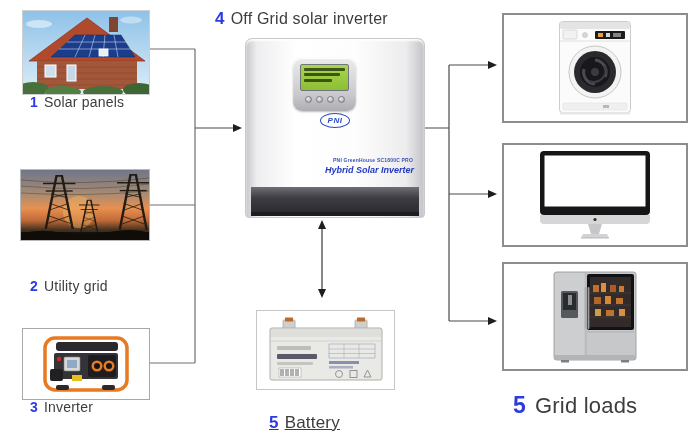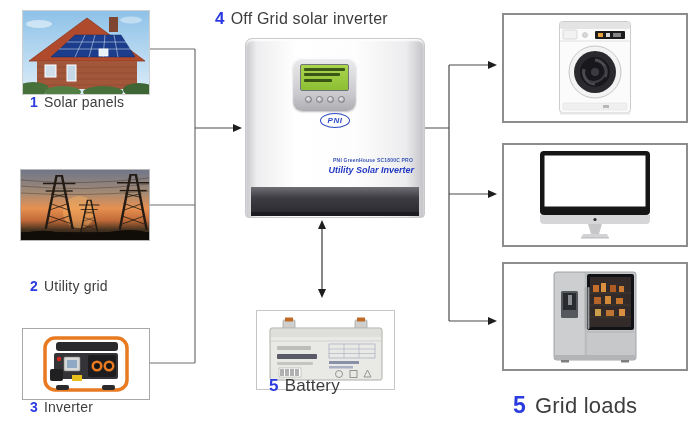--- a/index.html
+++ b/index.html
@@ -174,21 +174,21 @@
         <div class="inv-btn"></div>
         <div class="inv-btn"></div>
         <div class="inv-btn"></div>
         <div class="inv-btn"></div>
       </div>
     </div>
     <div class="inv-logo">
         <span>PNI</span>
       </div>
     <div class="inv-model">PNI GreenHouse SC1800C PRO</div>
-    <div class="inv-product">Utility Solar Inverter</div>
+    <div class="inv-product">Hybrid Solar Inverter</div>
     <div class="inv-band"></div>
     <div class="inv-foot"></div>
   </div>
 
   <div class="thinbox batbox" style="left:256px;top:310px;width:137px;height:78px;">
     <svg width="118" height="68" viewBox="0 0 118 68">
       <rect x="16" y="4" width="12" height="10" rx="1" fill="#cfcfcd" stroke="#a8a8a6" stroke-width="0.8"></rect>
       <rect x="18" y="1.5" width="8" height="4" fill="#c06a28"></rect>
       <rect x="88" y="4" width="12" height="10" rx="1" fill="#cfcfcd" stroke="#a8a8a6" stroke-width="0.8"></rect>
       <rect x="90" y="1.5" width="8" height="4" fill="#c06a28"></rect>
@@ -205,21 +205,21 @@
       <line x1="92" y1="28" x2="92" y2="42" stroke="#9aa0b8" stroke-width="0.5"></line>
       <rect x="62" y="45" width="30" height="3" fill="#8a90a8"></rect>
       <rect x="62" y="50" width="24" height="2.5" fill="#aab0c4"></rect>
       <rect x="12" y="52" width="22" height="9" fill="#ffffff" stroke="#9a9a98" stroke-width="0.5"></rect>
       <path d="M14,53 v7 M16,53 v7 M19,53 v7 M21,53 v7 M24,53 v7 M26,53 v7 M29,53 v7 M31,53 v7" stroke="#3a3a3a" stroke-width="0.8"></path>
       <circle cx="72" cy="58" r="3.5" fill="none" stroke="#8a8a88" stroke-width="0.9"></circle>
       <rect x="83" y="54.5" width="7" height="7" fill="none" stroke="#8a8a88" stroke-width="0.9"></rect>
       <path d="M97,61 h7 l-3.5,-7 z" fill="none" stroke="#8a8a88" stroke-width="0.9"></path>
     </svg>
   </div>
-  <div class="caption battery-caption" style="left:269px;top:376px;">
+  <div class="caption battery-caption" style="left:269px;top:413px;text-decoration:underline;">
     <span class="num">5</span><span>Battery</span>
   </div>
 
   <div class="thinbox loadbox" style="left:502px;top:13px;width:186px;height:110px;box-sizing:border-box;">
     <svg width="74" height="97" viewBox="0 0 74 97">
       <rect x="1.5" y="1.5" width="71" height="91" rx="3" fill="#fbfbfb" stroke="#cccccc"></rect>
       <rect x="2" y="2" width="70" height="7" rx="2" fill="#e4e4e4"></rect>
       <rect x="5" y="10" width="14" height="9" rx="1" fill="#f2f2f2" stroke="#c8c8c8" stroke-width="0.6"></rect>
       <rect x="37" y="11" width="30" height="8" rx="1" fill="#1c1c1e"></rect>
       <rect x="40" y="13" width="5" height="4" fill="#e8a13c"></rect>

